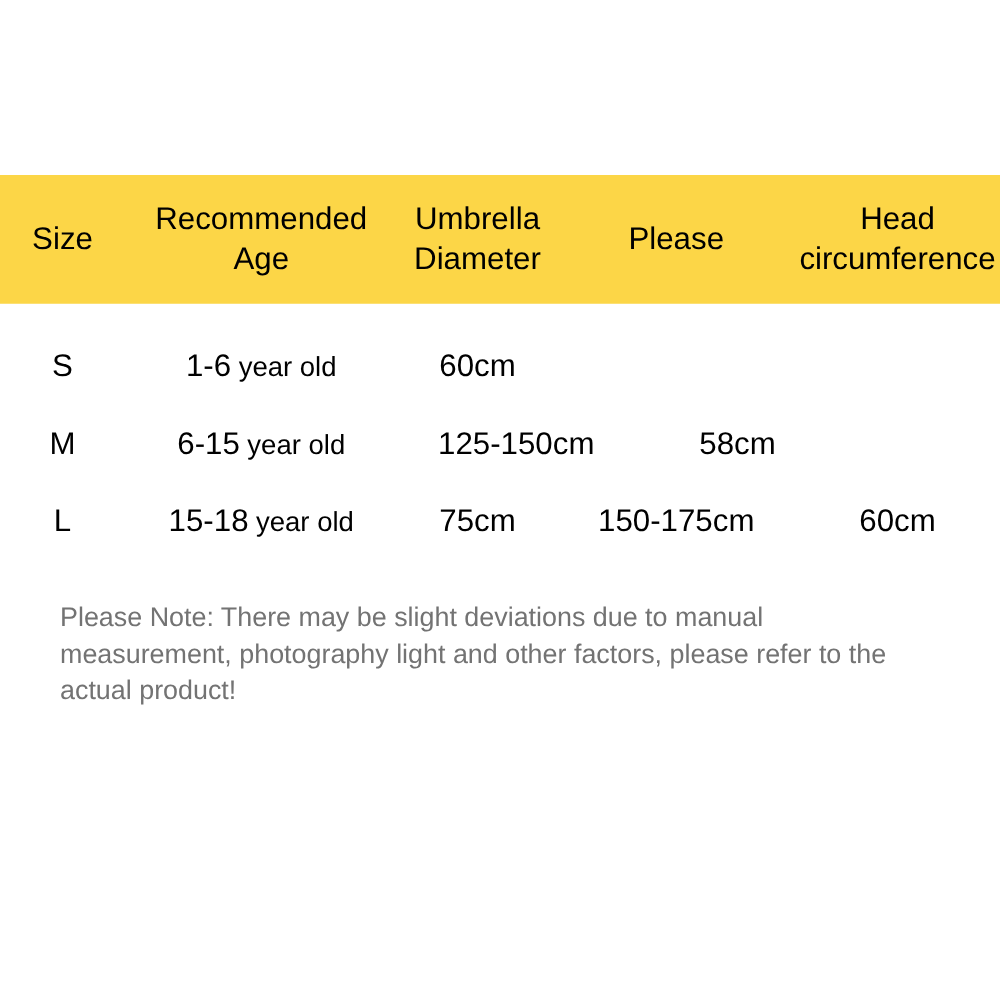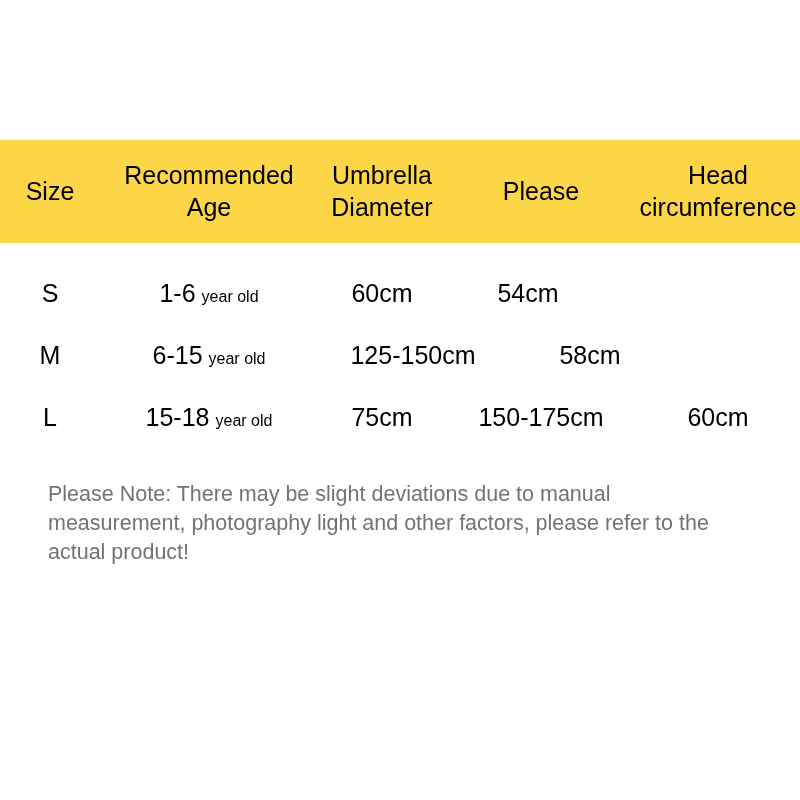--- a/index.html
+++ b/index.html
@@ -66,21 +66,21 @@
     display: flex;
     align-items: baseline;
     justify-content: center;
     text-align: center;
     font-size: 25px;
     color: #000;
     box-sizing: border-box;
   }
   .cell.size-cell { font-size: 25px; }
   .age-main { font-size: 25px; }
-  .age-unit { font-size: 16px; margin-left: 6px; }
+  .age-unit { font-size: 22px; margin-left: 6px; }
 
   
   .note {
     position: absolute;
     left: 48px;
     top: 480px;
     width: 680px;
     font-size: 21.5px;
     line-height: 1.35;
     color: #737373;
@@ -101,21 +101,20 @@
 
   <div class="rows">
 
     <div class="row">
       <div class="cell size-cell col-size">S</div>
       <div class="cell col-age">
         <span class="age-main">1-6</span>
         <span class="age-unit">year old</span>
       </div>
       <div class="cell col-diam">60cm</div>
-      <div class="cell col-head">54cm</div>
     </div>
 
     <div class="row">
       <div class="cell size-cell col-size">M</div>
       <div class="cell col-age">
         <span class="age-main">6-15</span>
         <span class="age-unit">year old</span>
       </div>
       <div class="cell col-height">125-150cm</div>
       <div class="cell col-head">58cm</div>

